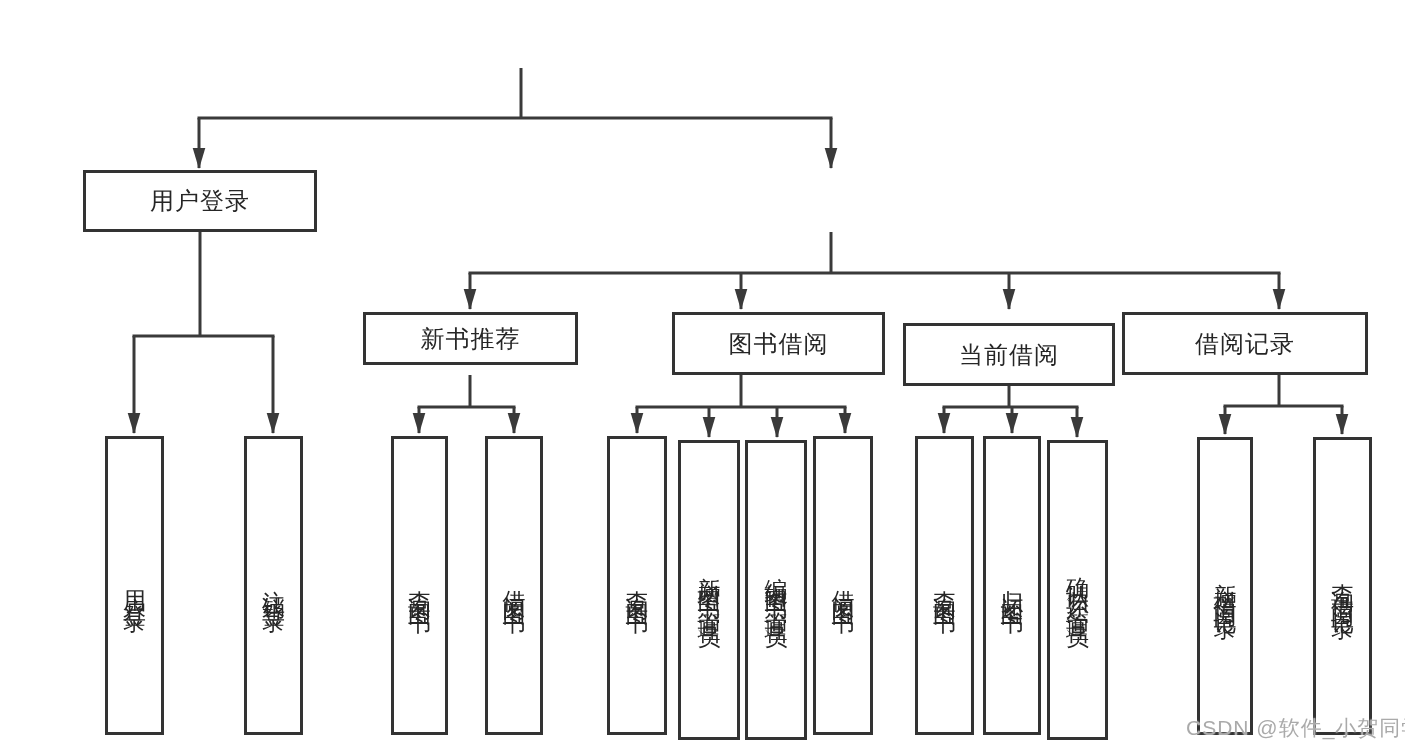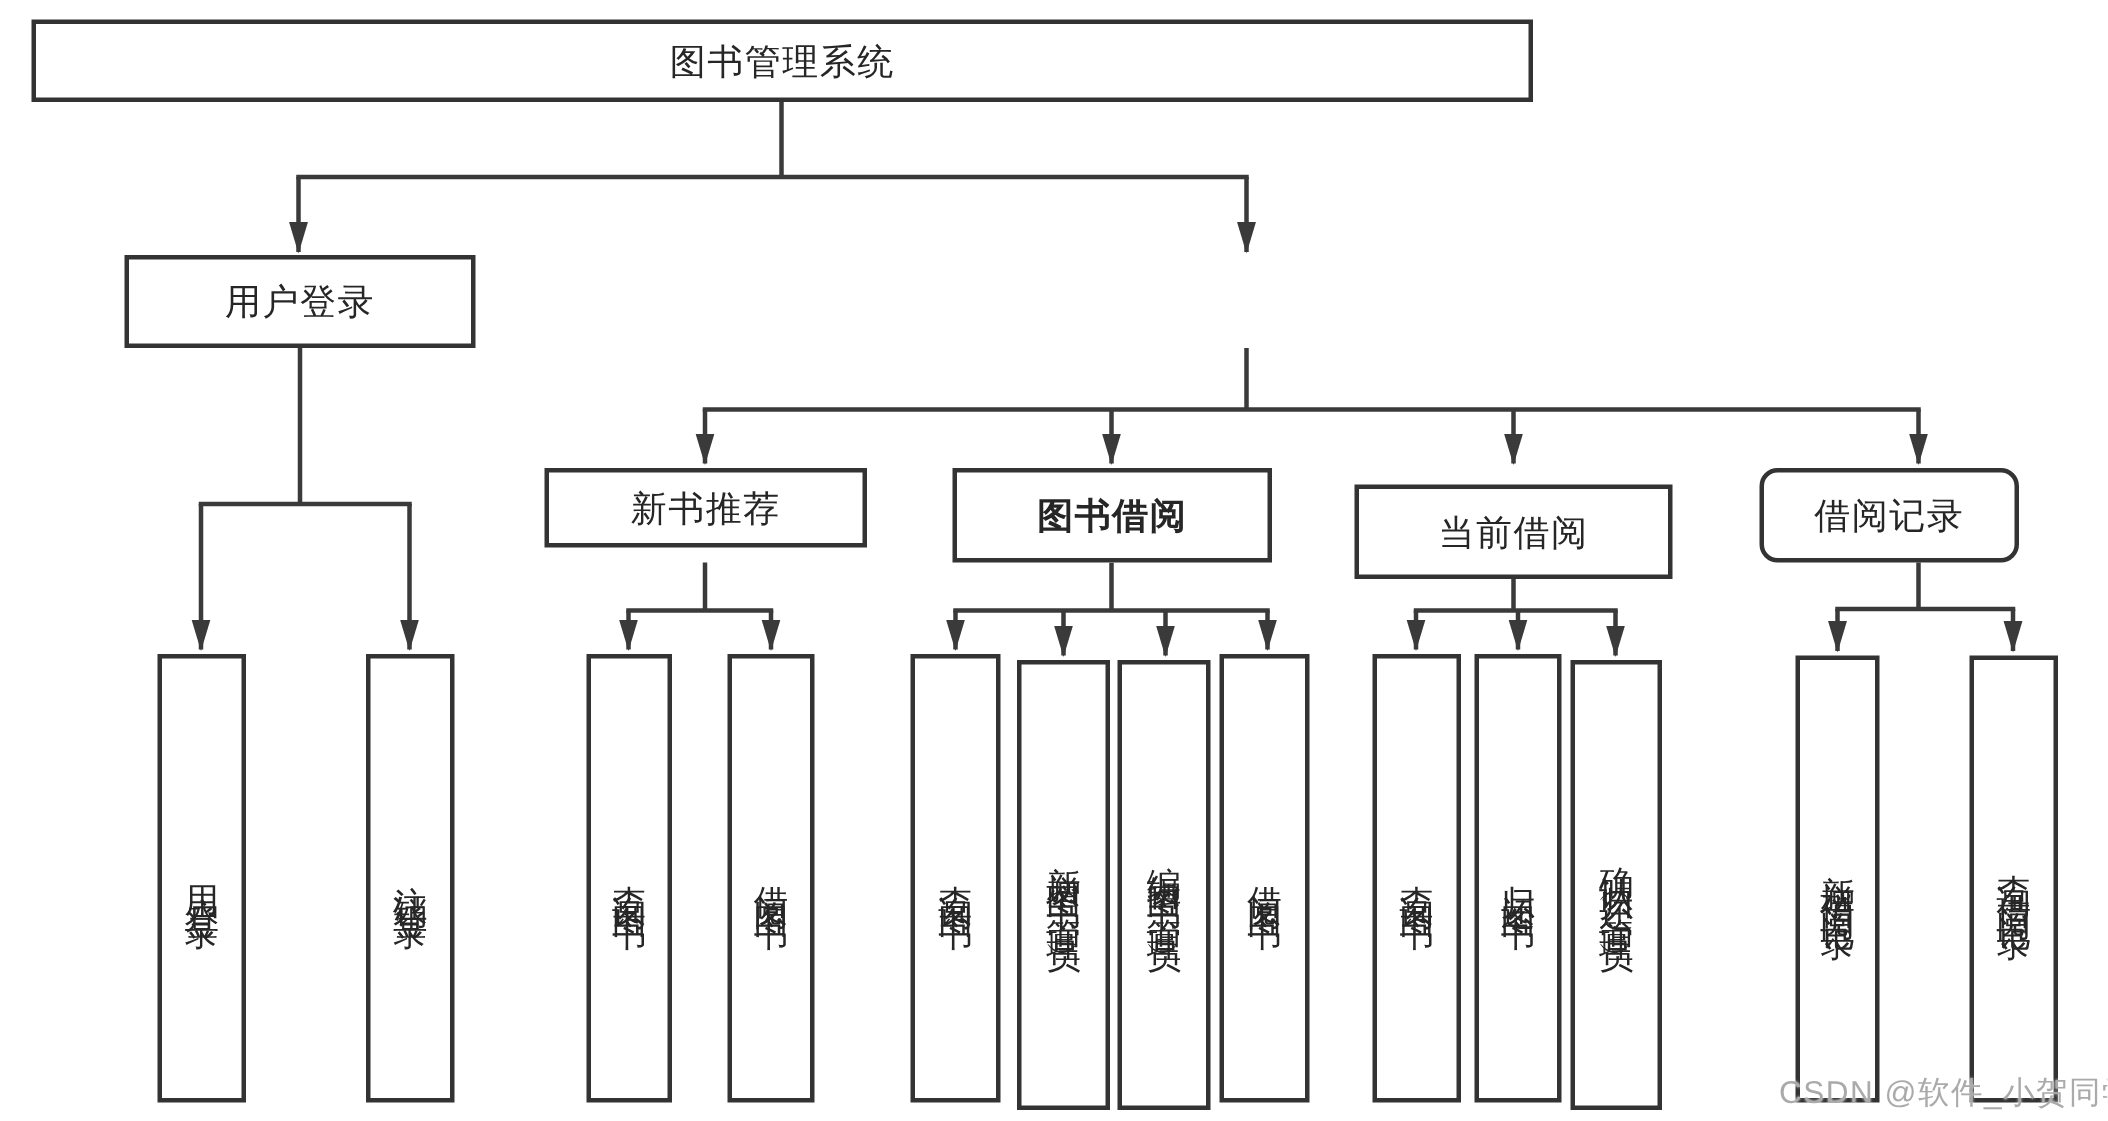--- a/index.html
+++ b/index.html
@@ -101,28 +101,27 @@
       <line x1="1012" y1="407" x2="1012" y2="433" marker-end="url(#arw)"></line>
       <line x1="1077" y1="407" x2="1077" y2="437" marker-end="url(#arw)"></line>
 
       <line x1="1279" y1="375" x2="1279" y2="406"></line>
       <line x1="1225" y1="406" x2="1342" y2="406" stroke-linecap="square"></line>
       <line x1="1225" y1="406" x2="1225" y2="434" marker-end="url(#arw)"></line>
       <line x1="1342" y1="406" x2="1342" y2="434" marker-end="url(#arw)"></line>
     </g>
   </svg>
 
-  <div class="node hbox" style="left:21px; top:13px; width:1001px; height:55px;">图书管理系统</div>
 
   <div class="node hbox" style="left:83px; top:170px; width:234px; height:62px;">用户登录</div>
 
   <div class="node hbox" style="left:363px; top:312px; width:215px; height:53px;">新书推荐</div>
-  <div class="node hbox" style="left:635px; top:312px; width:213px; height:63px;font-weight:bold;">图书借阅</div>
+  <div class="node hbox" style="left:672px; top:312px; width:213px; height:63px;">图书借阅</div>
   <div class="node hbox" style="left:903px; top:312px; width:212px; height:63px;margin-top:11px;">当前借阅</div>
-  <div class="node hbox" style="left:1173px; top:312px; width:173px; height:63px;border-radius:12px;">借阅记录</div>
+  <div class="node hbox" style="left:1122px; top:312px; width:246px; height:63px;">借阅记录</div>
 
   <div class="node vbox" style="left:105px; top:436px; width:59px; height:299px;">用户登录</div>
   <div class="node vbox" style="left:244px; top:436px; width:59px; height:299px;">注销登录</div>
 
   <div class="node vbox" style="left:391px; top:436px; width:57px; height:299px;">查询图书</div>
   <div class="node vbox" style="left:485px; top:436px; width:58px; height:299px;">借阅图书</div>
 
   <div class="node vbox" style="left:607px; top:436px; width:60px; height:299px;">查询图书</div>
   <div class="node vbox" style="left:678px; top:440px; width:62px; height:300px;">新增图书（管理员）</div>
   <div class="node vbox" style="left:745px; top:440px; width:62px; height:300px;">编辑图书（管理员）</div>

